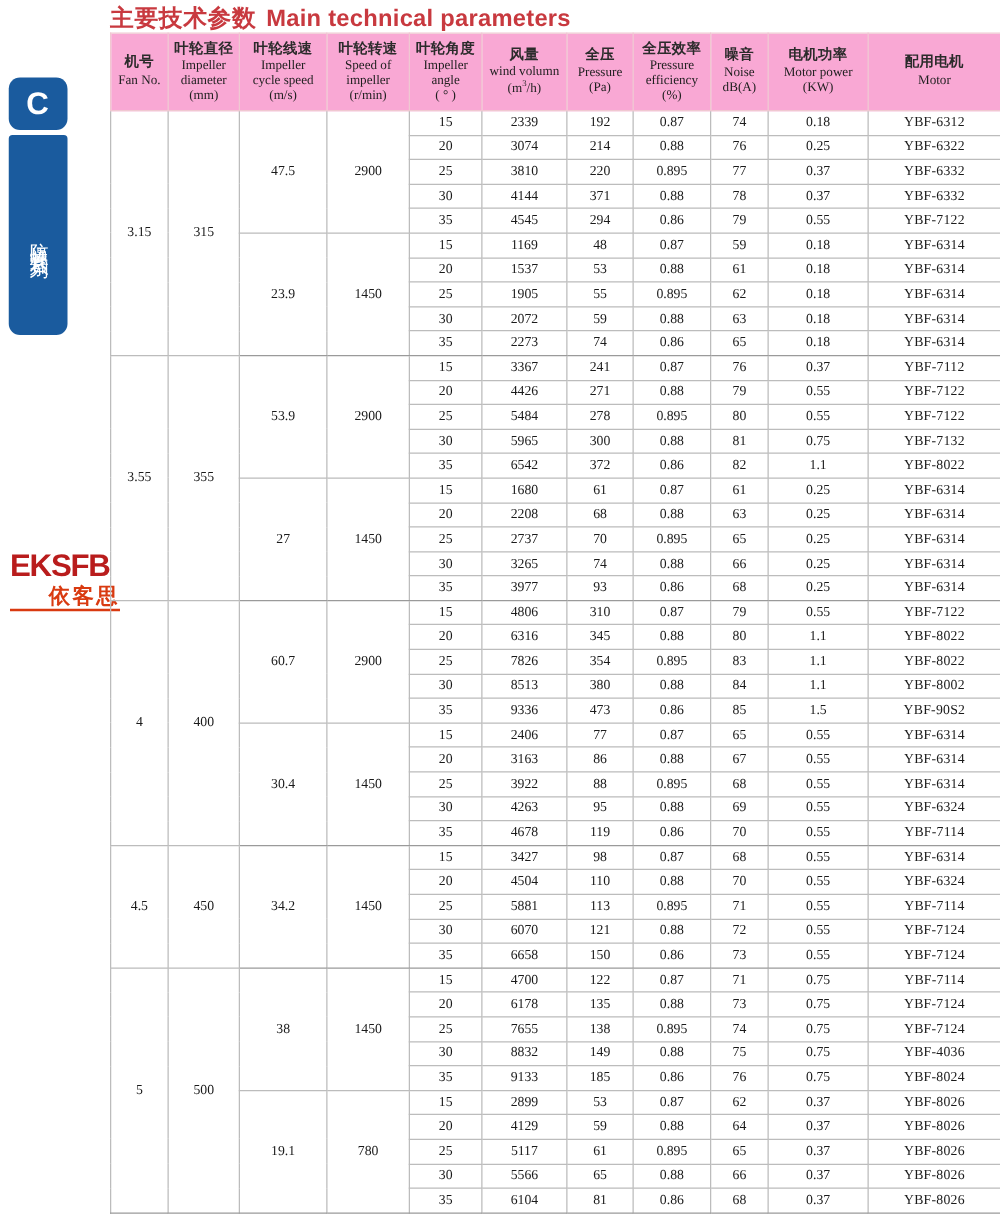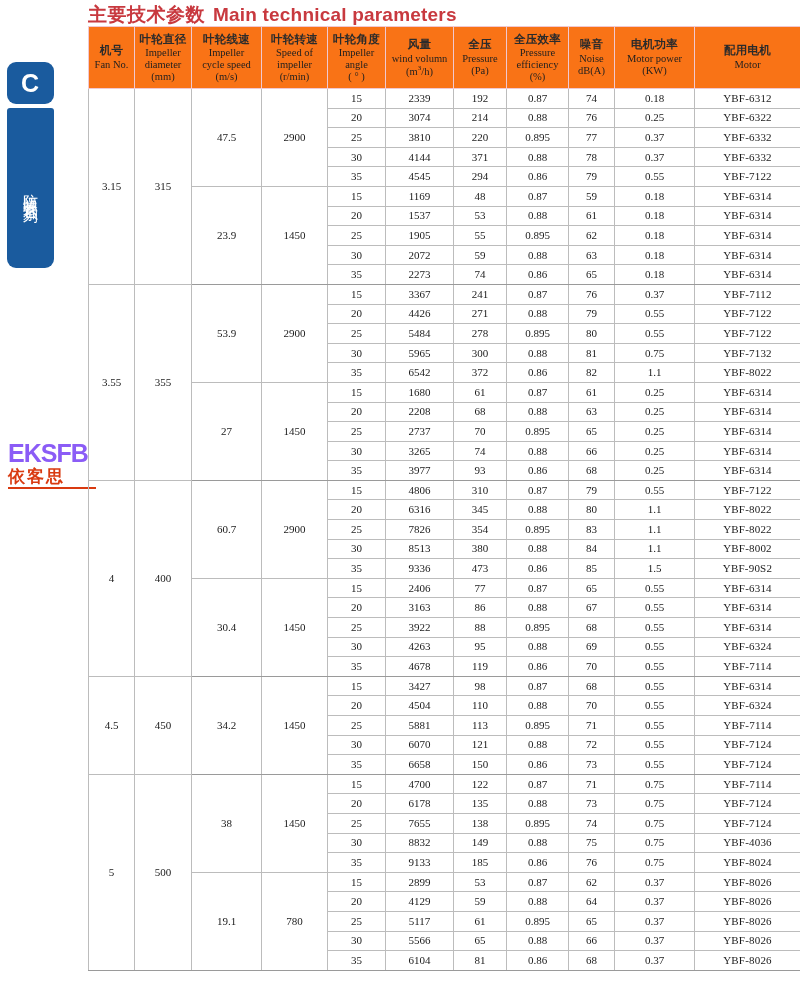--- a/index.html
+++ b/index.html
@@ -60,36 +60,37 @@
   
   #logo {
     position: absolute;
     left: 8px; top: 441px;
     width: 92px;
   }
   .logo-top {
     font-family: "Liberation Sans", sans-serif;
     font-size: 25px;
     font-weight: bold;
-    color: #8b5cf6;
+    color: #b91c1c;
     letter-spacing: -1px;
     line-height: 1;
     white-space: nowrap;
   }
   .logo-bottom {
     font-family: "Liberation Sans", sans-serif;
     font-size: 17px;
     font-weight: bold;
     color: #d93a10;
     letter-spacing: 2px;
     line-height: 1.15;
     margin-top: 1px;
     border-bottom: 2px solid #d93a10;
     width: 88px;
     white-space: nowrap;
+    text-align: right;
   }
 
   
   #title {
     position: absolute;
     left: 88px; top: 2px;
     height: 22px;
     color: #c8393f;
     font-family: "Liberation Sans", sans-serif;
     font-size: 19px;
@@ -115,21 +116,21 @@
   table.params td {
     border: 1px solid #bcbcbc;
     text-align: center;
     vertical-align: middle;
     font-size: 11px;
     color: #1a1a1a;
     padding: 0;
     line-height: 1.18;
   }
   table.params thead th {
-    background: #f97316;
+    background: #f9a8d4;
     border: 1px solid #f0c8d1;
     height: 62px;
     padding: 2px 1px;
     font-weight: normal;
   }
   thead .hcn {
     display: block;
     font-family: "Liberation Sans", sans-serif;
     font-size: 11.5px;
     font-weight: bold;

